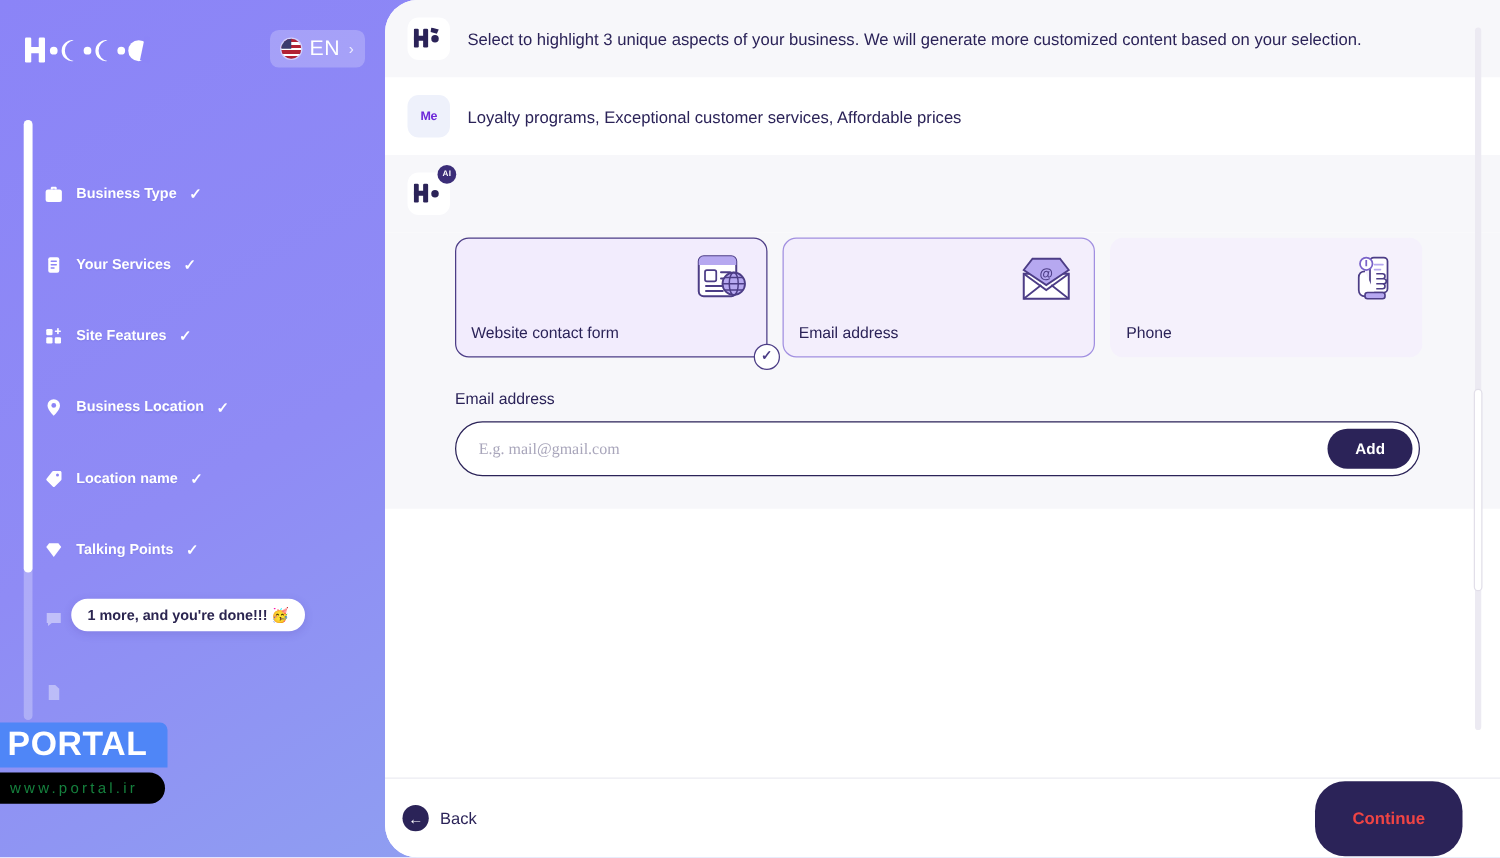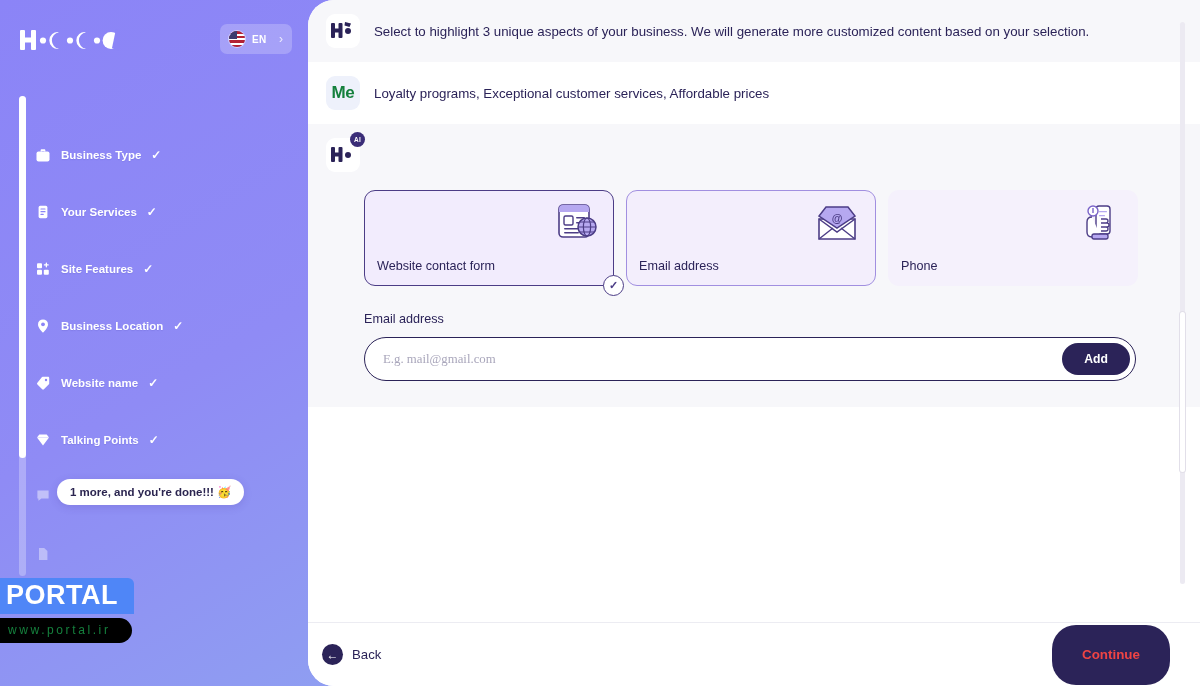--- a/index.html
+++ b/index.html
@@ -41,21 +41,21 @@
     background:
       linear-gradient(#b22234 0 18%, #fff 18% 30%, #b22234 30% 46%, #fff 46% 58%, #b22234 58% 74%, #fff 74% 86%, #b22234 86% 100%);
     position: relative; overflow: hidden; flex: none;
     box-shadow: 0 0 0 1px rgba(255,255,255,0.5);
   }
   .flag::after {
     content: ""; position: absolute; left: 0; top: 0;
     width: 8px; height: 8px; background: #3c3b6e;
   }
   .lang-pill .lang-code {
-    color: #ffffff; font-size: 10px; font-weight: 700; letter-spacing: .4px;
+    color: #ffffff; font-size: 17px; font-weight: 400; letter-spacing: .4px;
   }
   .lang-pill .chev {
     margin-left: auto; color: rgba(255,255,255,0.8); font-size: 12px; line-height: 1;
   }
 
   
   .rail {
     position: absolute; left: 19px; top: 96px;
     width: 7px; height: 480px;
     border-radius: 4px;
@@ -140,21 +140,21 @@
   .msg.plain  { background: #ffffff; }
 
   .avatar {
     position: relative;
     width: 34px; height: 34px; border-radius: 9px; flex: none;
     display: flex; align-items: center; justify-content: center;
   }
   .avatar.bot { background: #ffffff; }
   .avatar.me  { background: #eef1fb; }
   .avatar.me span {
-    color: #15803d; font-size: 17px; font-weight: 700; letter-spacing: -.3px; text-align: right;
+    color: #6d28d9; font-size: 10px; font-weight: 700; letter-spacing: -.3px; text-align: right;
   }
   .avatar .ai-badge {
     position: absolute; right: -5px; top: -6px;
     width: 15px; height: 15px; border-radius: 50%;
     background: #3b2d78; color: #fff;
     font-size: 6.5px; font-weight: 700; letter-spacing: .2px;
     display: flex; align-items: center; justify-content: center;
   }
   .msg-text {
     color: #2b2358; font-size: 13.3px; line-height: 1.45; padding-top: 8px;
@@ -367,21 +367,21 @@
         <span class="s-check">✓</span>
       </div>
 
       <div class="step" style="top:374px">
         <span class="s-ico">
           <svg width="16" height="16" viewBox="0 0 16 16">
               <path fill="#fff" d="M7.6 1.8H13c.7 0 1.2.5 1.2 1.2v5.4c0 .3-.1.6-.3.8l-5 5a1.2 1.2 0 0 1-1.7 0L2.4 9.4a1.2 1.2 0 0 1 0-1.7l4.4-5.5c.2-.2.5-.4.8-.4z"></path>
               <circle cx="11" cy="5" r="1.2" fill="#8b84f7"></circle>
             </svg>
         </span>
-        <span class="s-label">Website name</span>
+        <span class="s-label">Location name</span>
         <span class="s-check">✓</span>
       </div>
 
       <div class="step" style="top:431px">
         <span class="s-ico">
           <svg width="16" height="16" viewBox="0 0 16 16">
               <path fill="#fff" d="M2 5.6h12L8 13.6z"></path>
               <path fill="#fff" d="M4.3 2.6h7.4l2.3 3H2z"></path>
             </svg>
         </span>

